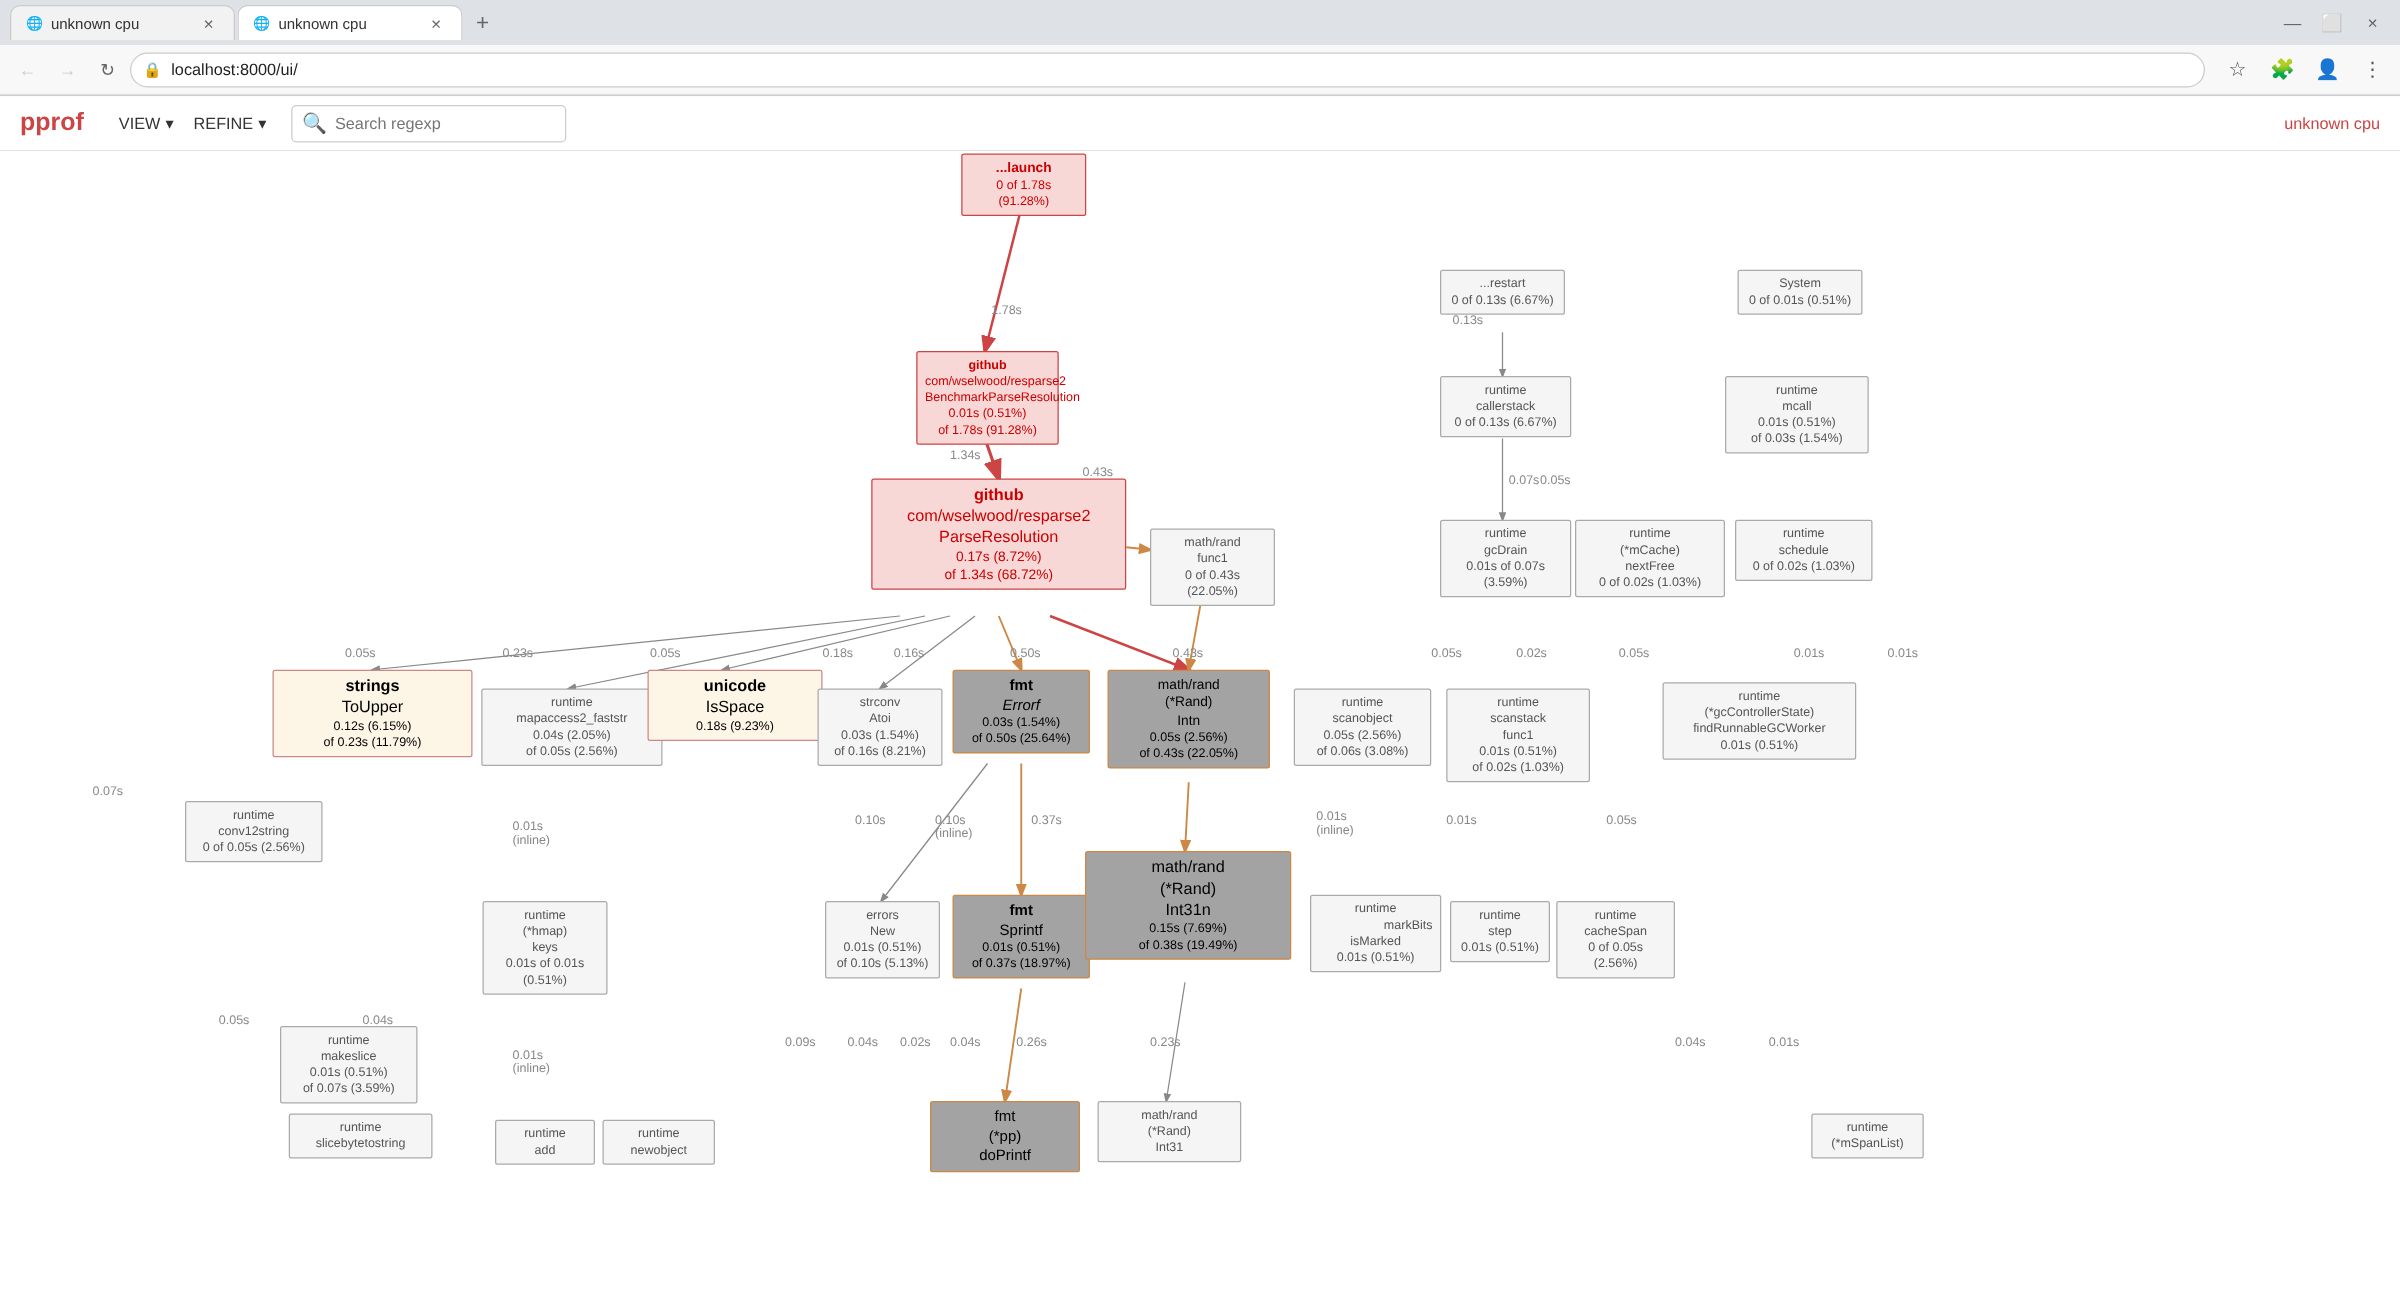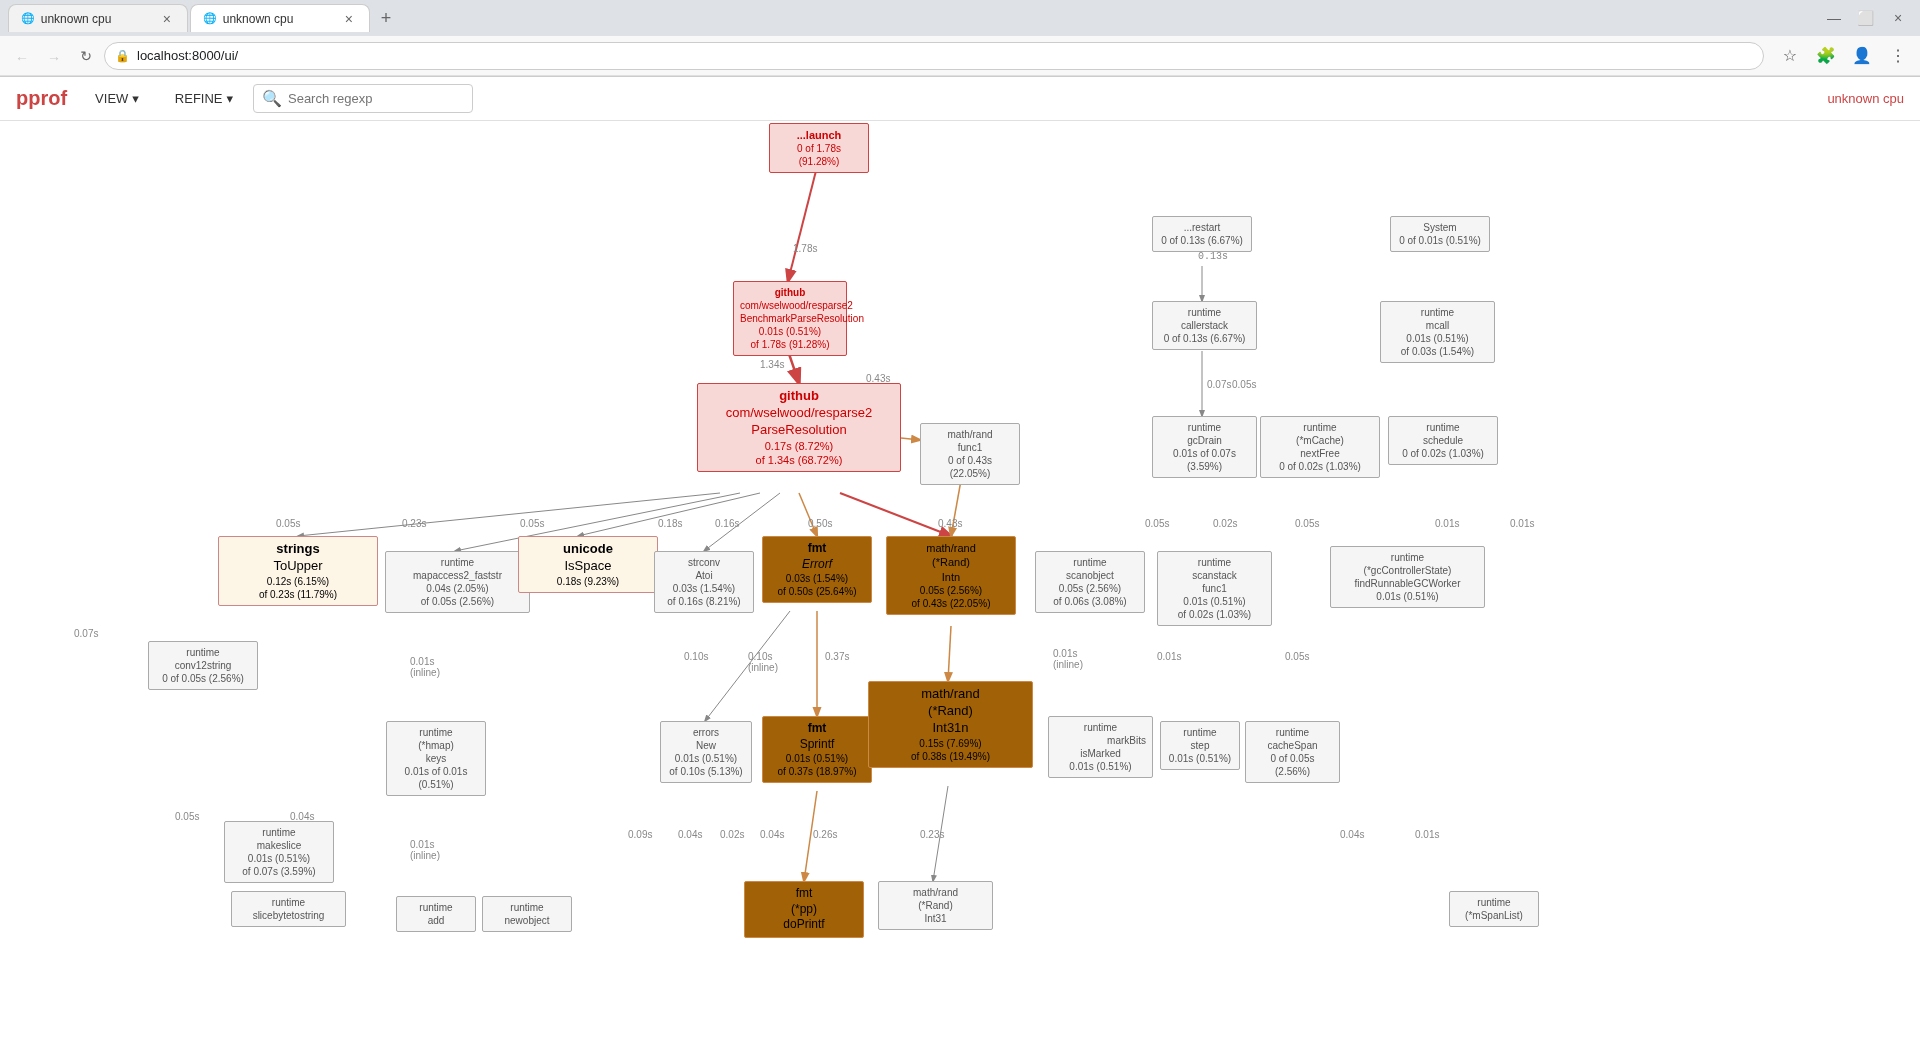--- a/index.html
+++ b/index.html
@@ -78,21 +78,21 @@
       background: #fff;
     }
     .app-logo {
       font-size: 20px;
       font-weight: bold;
       color: #c44;
       margin-right: 20px;
     }
     .toolbar-menu {
       display: flex;
-      gap: 20px;
+      gap: 0;
       align-items: center;
     }
     .toolbar-menu-item {
       font-size: 13px;
       color: #333;
       cursor: pointer;
       padding: 4px 8px;
       display: flex;
       align-items: center;
       gap: 4px;
@@ -145,21 +145,21 @@
       line-height: 1.3;
       padding: 4px 6px;
       border-radius: 2px;
     }
     .node.hot-red {
       background: #f8d7d7;
       border-color: #c44;
       color: #c00;
     }
     .node.hot-orange {
-      background: #a16207;
+      background: #a3a3a3;
       border-color: #c84;
     }
     .node.warm {
       background: #fdf5e6;
       border-color: #c88;
     }
     .node.cool {
       background: #f5f5f5;
       border-color: #aaa;
       color: #555;
@@ -300,21 +300,21 @@
     <div class="edge-label" style="left:658px; top:397px;">0.18s</div>
     <div class="edge-label" style="left:715px; top:397px;">0.16s</div>
     <div class="edge-label" style="left:808px; top:397px;">0.50s</div>
     <div class="edge-label" style="left:938px; top:397px;">0.43s</div>
     <div class="edge-label" style="left:790px; top:530px;margin-left:35px;">0.37s</div>
     <div class="edge-label" style="left:684px; top:530px;">0.10s</div>
     <div class="edge-label" style="left:870px; top:530px;margin-top:32px;">0.38s</div>
     <div class="edge-label" style="left:813px; top:708px;">0.26s</div>
     <div class="edge-label" style="left:920px; top:708px;">0.23s</div>
 
-    <div class="edge-label" style="left:1198px; top:130px;font-family:Liberation Mono, monospace;">0.13s</div>
+    <div class="edge-label" style="left:1162px; top:130px;">0.13s</div>
     <div class="edge-label" style="left:1207px; top:258px;">0.07s</div>
     <div class="edge-label" style="left:1232px; top:258px;">0.05s</div>
     <div class="edge-label" style="left:1145px; top:397px;">0.05s</div>
     <div class="edge-label" style="left:1213px; top:397px;">0.02s</div>
     <div class="edge-label" style="left:1295px; top:397px;">0.05s</div>
     <div class="edge-label" style="left:1435px; top:397px;">0.01s</div>
     <div class="edge-label" style="left:1510px; top:397px;">0.01s</div>
     <div class="edge-label" style="left:1157px; top:530px;">0.01s</div>
     <div class="edge-label" style="left:1285px; top:530px;">0.05s</div>
     <div class="edge-label" style="left:1340px; top:708px;">0.04s</div>

